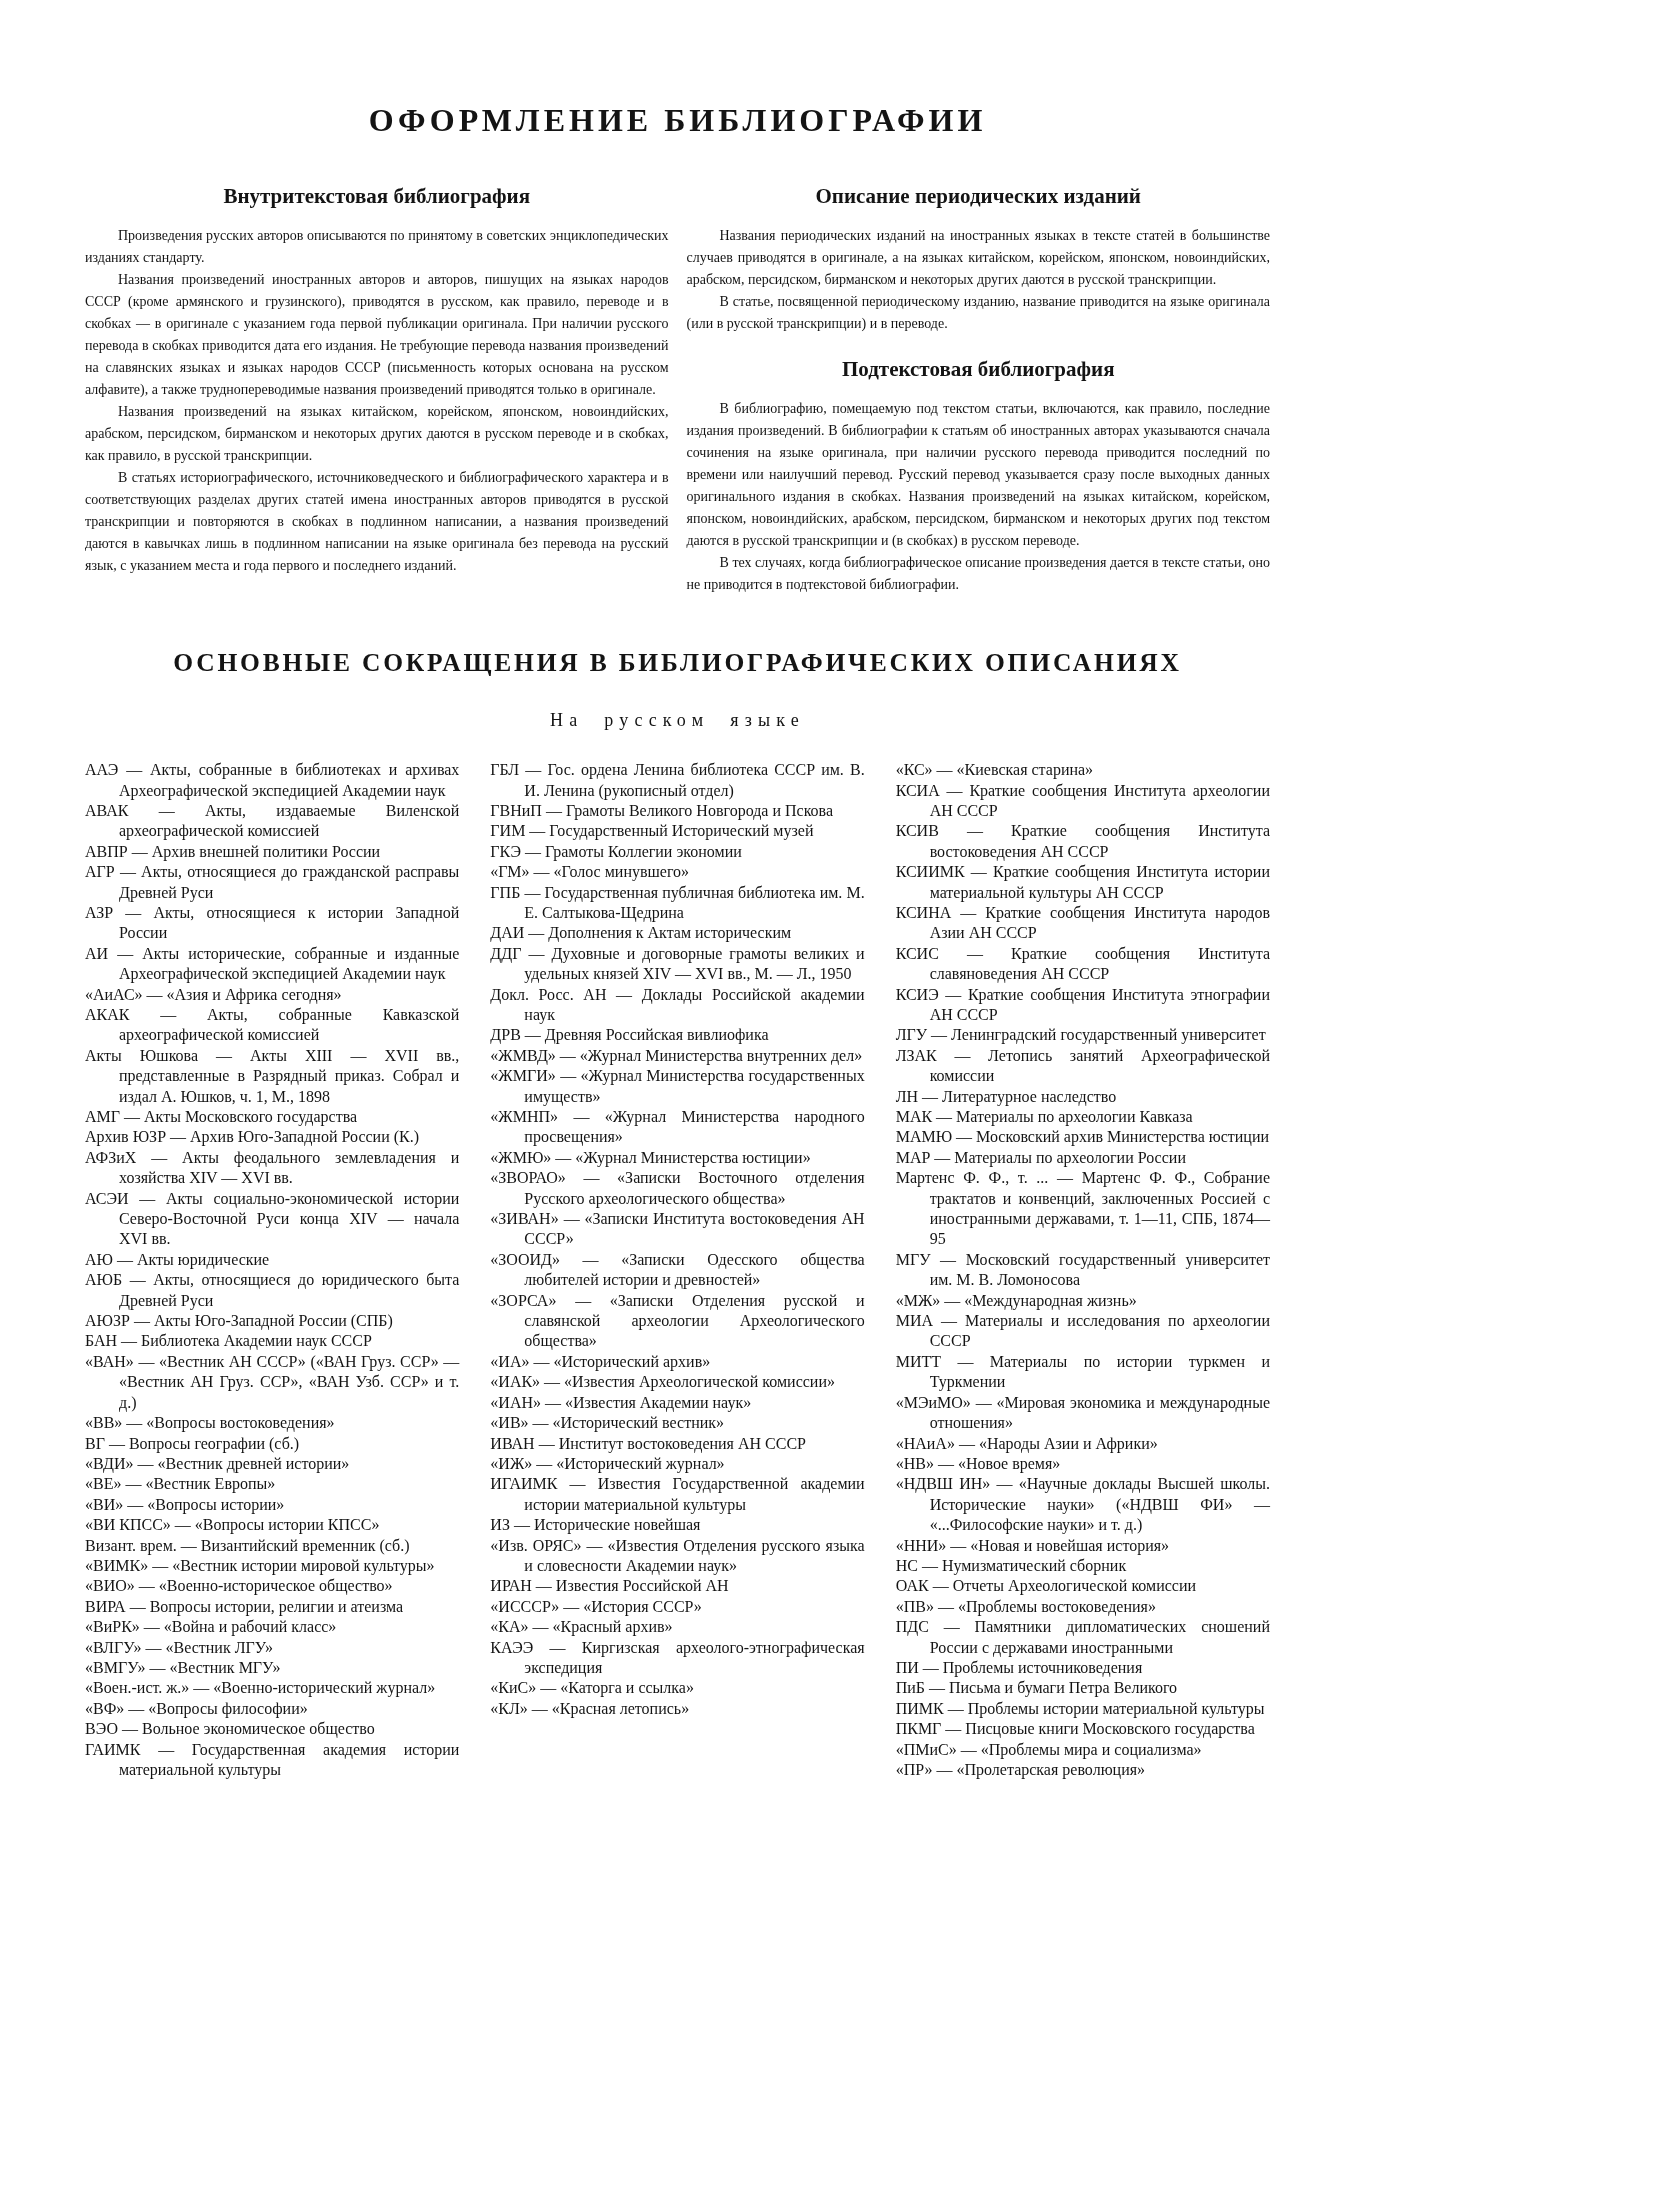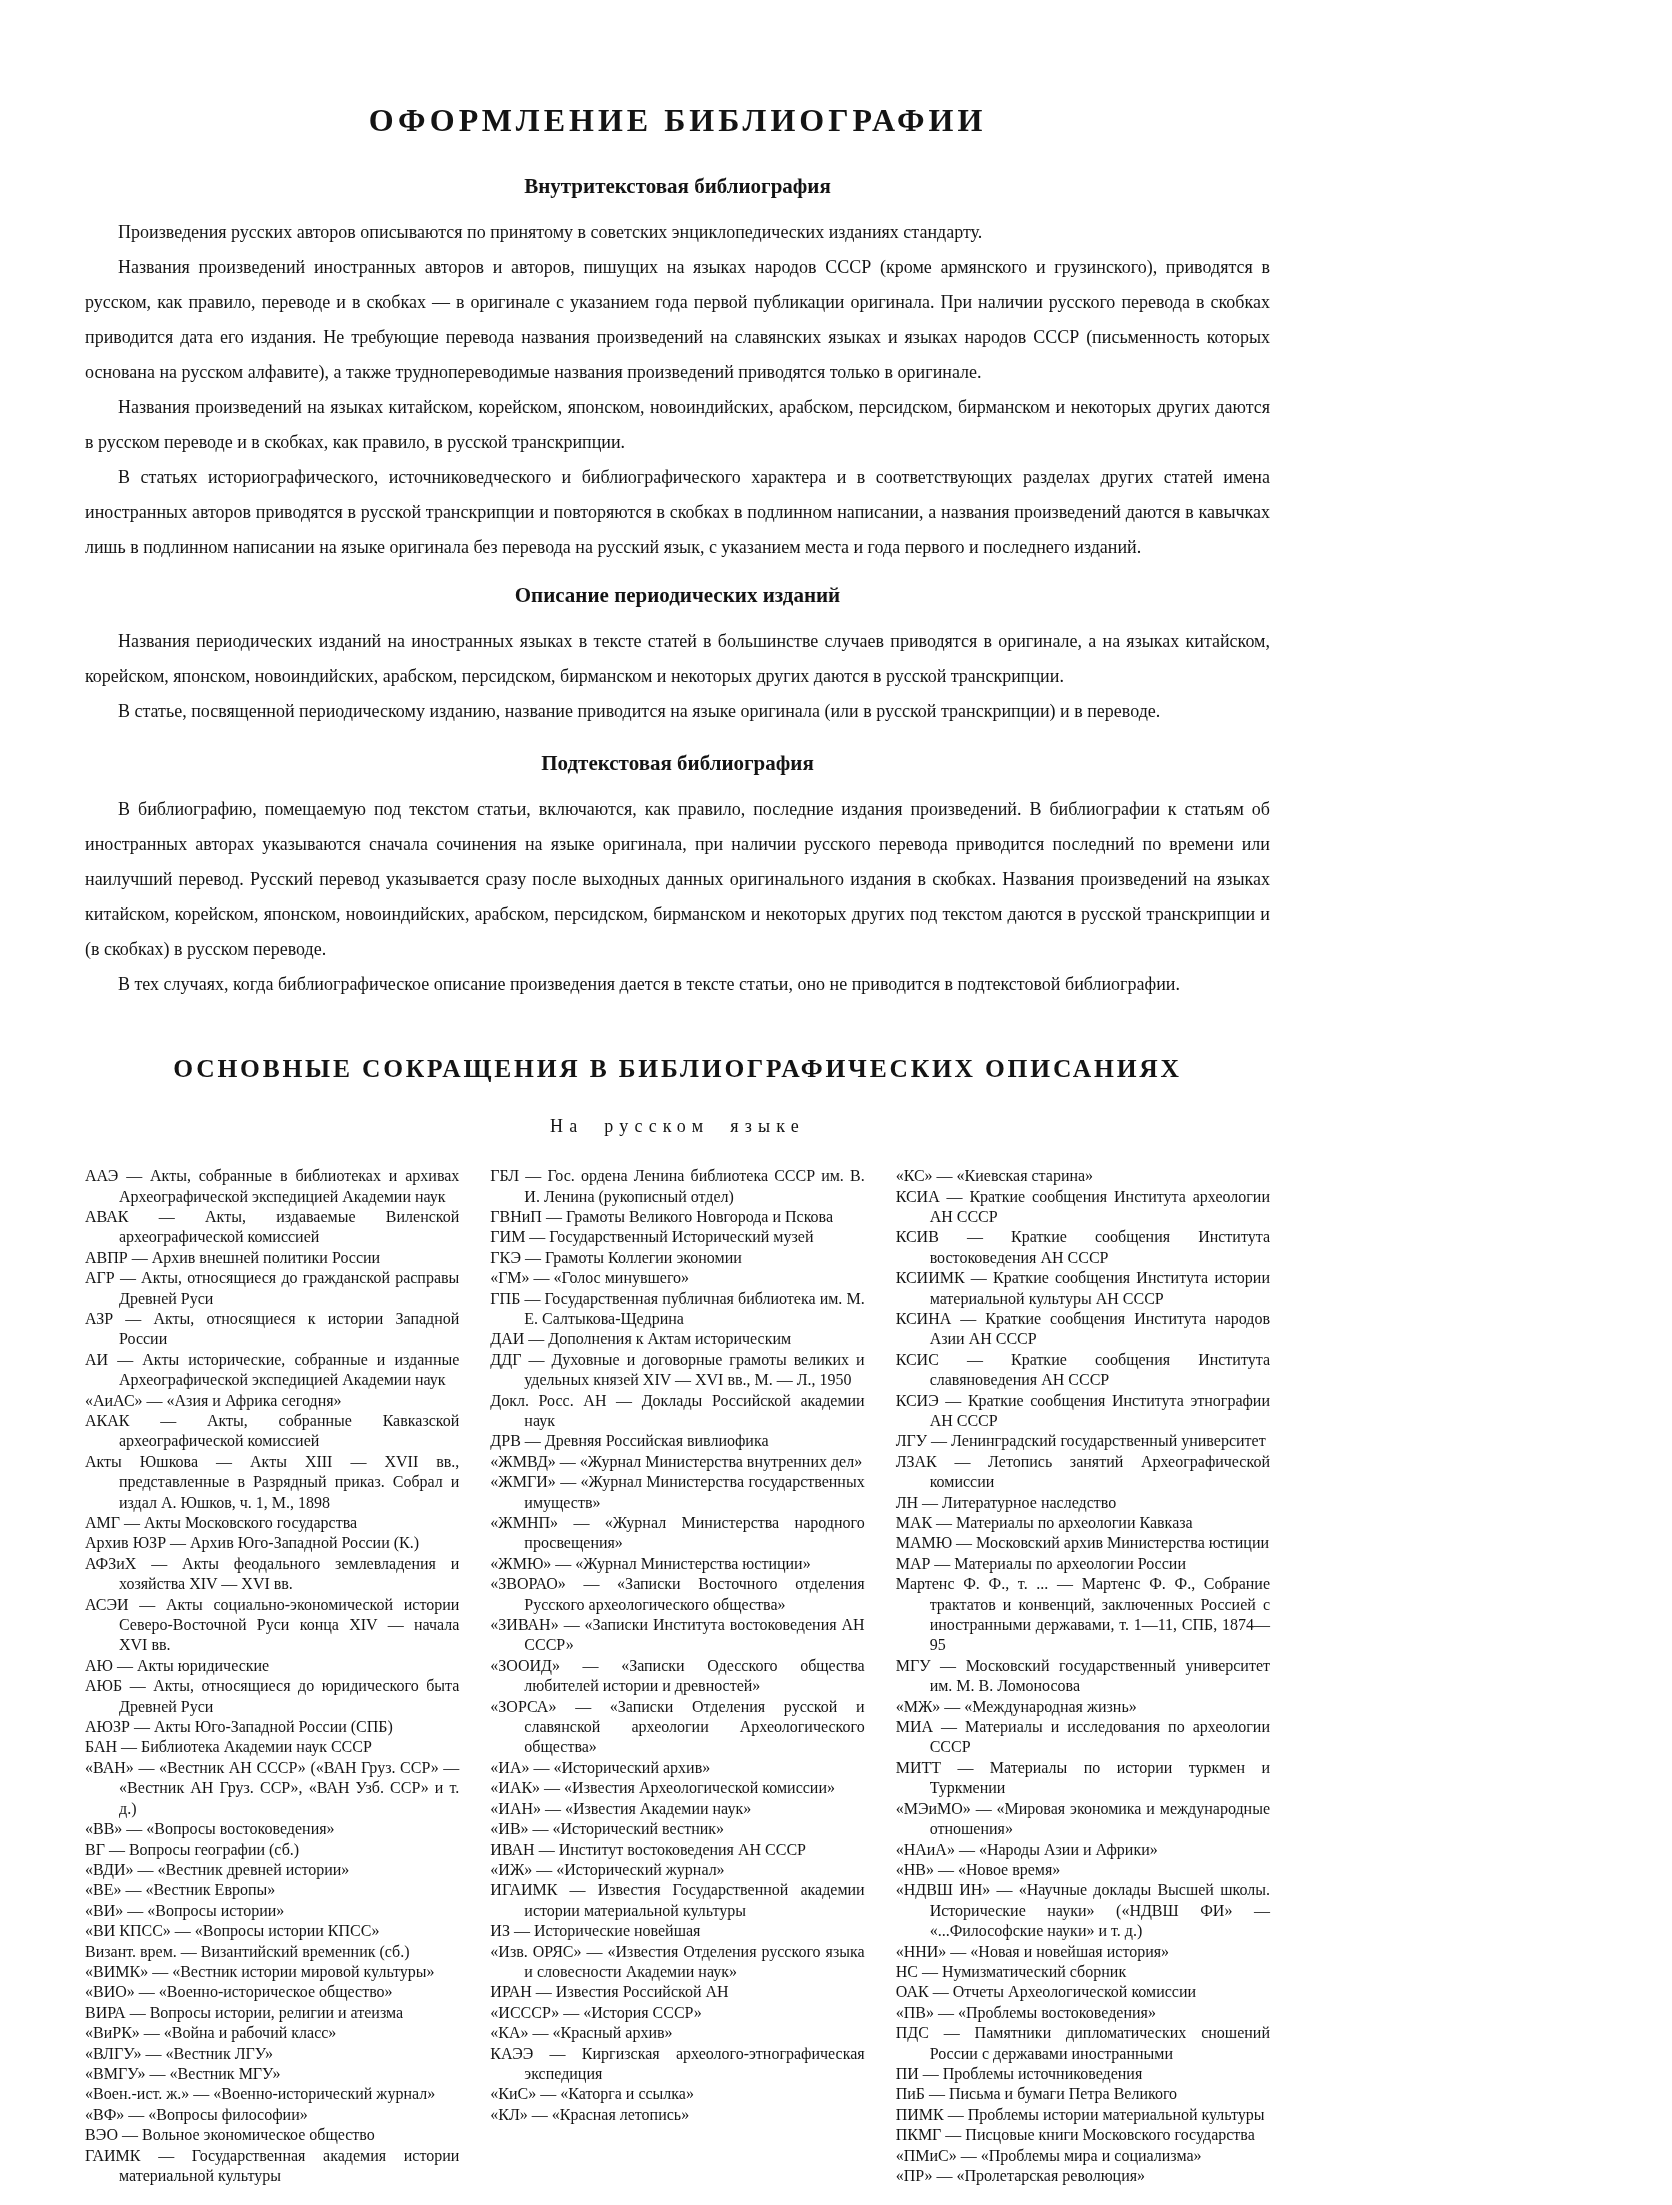--- a/index.html
+++ b/index.html
@@ -22,40 +22,39 @@
     margin: 17px 0 0 0;
     text-align: center;
     font-size: 32px;
     font-weight: 600;
     letter-spacing: 4px;
     white-space: nowrap;
   }
   .intro {
     display: flex;
     gap: 18px;
-    margin-top: 35px;
-    flex-direction: column;
+    margin-top: 45px;
   }
   .intro .col {
     flex: 1 1 0;
     min-width: 0;
   }
   .intro h2 {
     margin: 0 0 16px 0;
     text-align: center;
     font-size: 21px;
     font-weight: bold;
   }
   .intro h2.second {
     margin-top: 21.6px;
   }
   .para {
     margin: 0;
-    font-size: 18px;
-    line-height: 35px;
+    font-size: 14px;
+    line-height: 22px;
     text-align: justify;
     text-indent: 33px;
     hyphens: manual;
   }
   h2.abbr-title {
     margin: 52px 0 0 0;
     text-align: center;
     font-size: 25.5px;
     font-weight: 600;
     letter-spacing: 2.8px;

